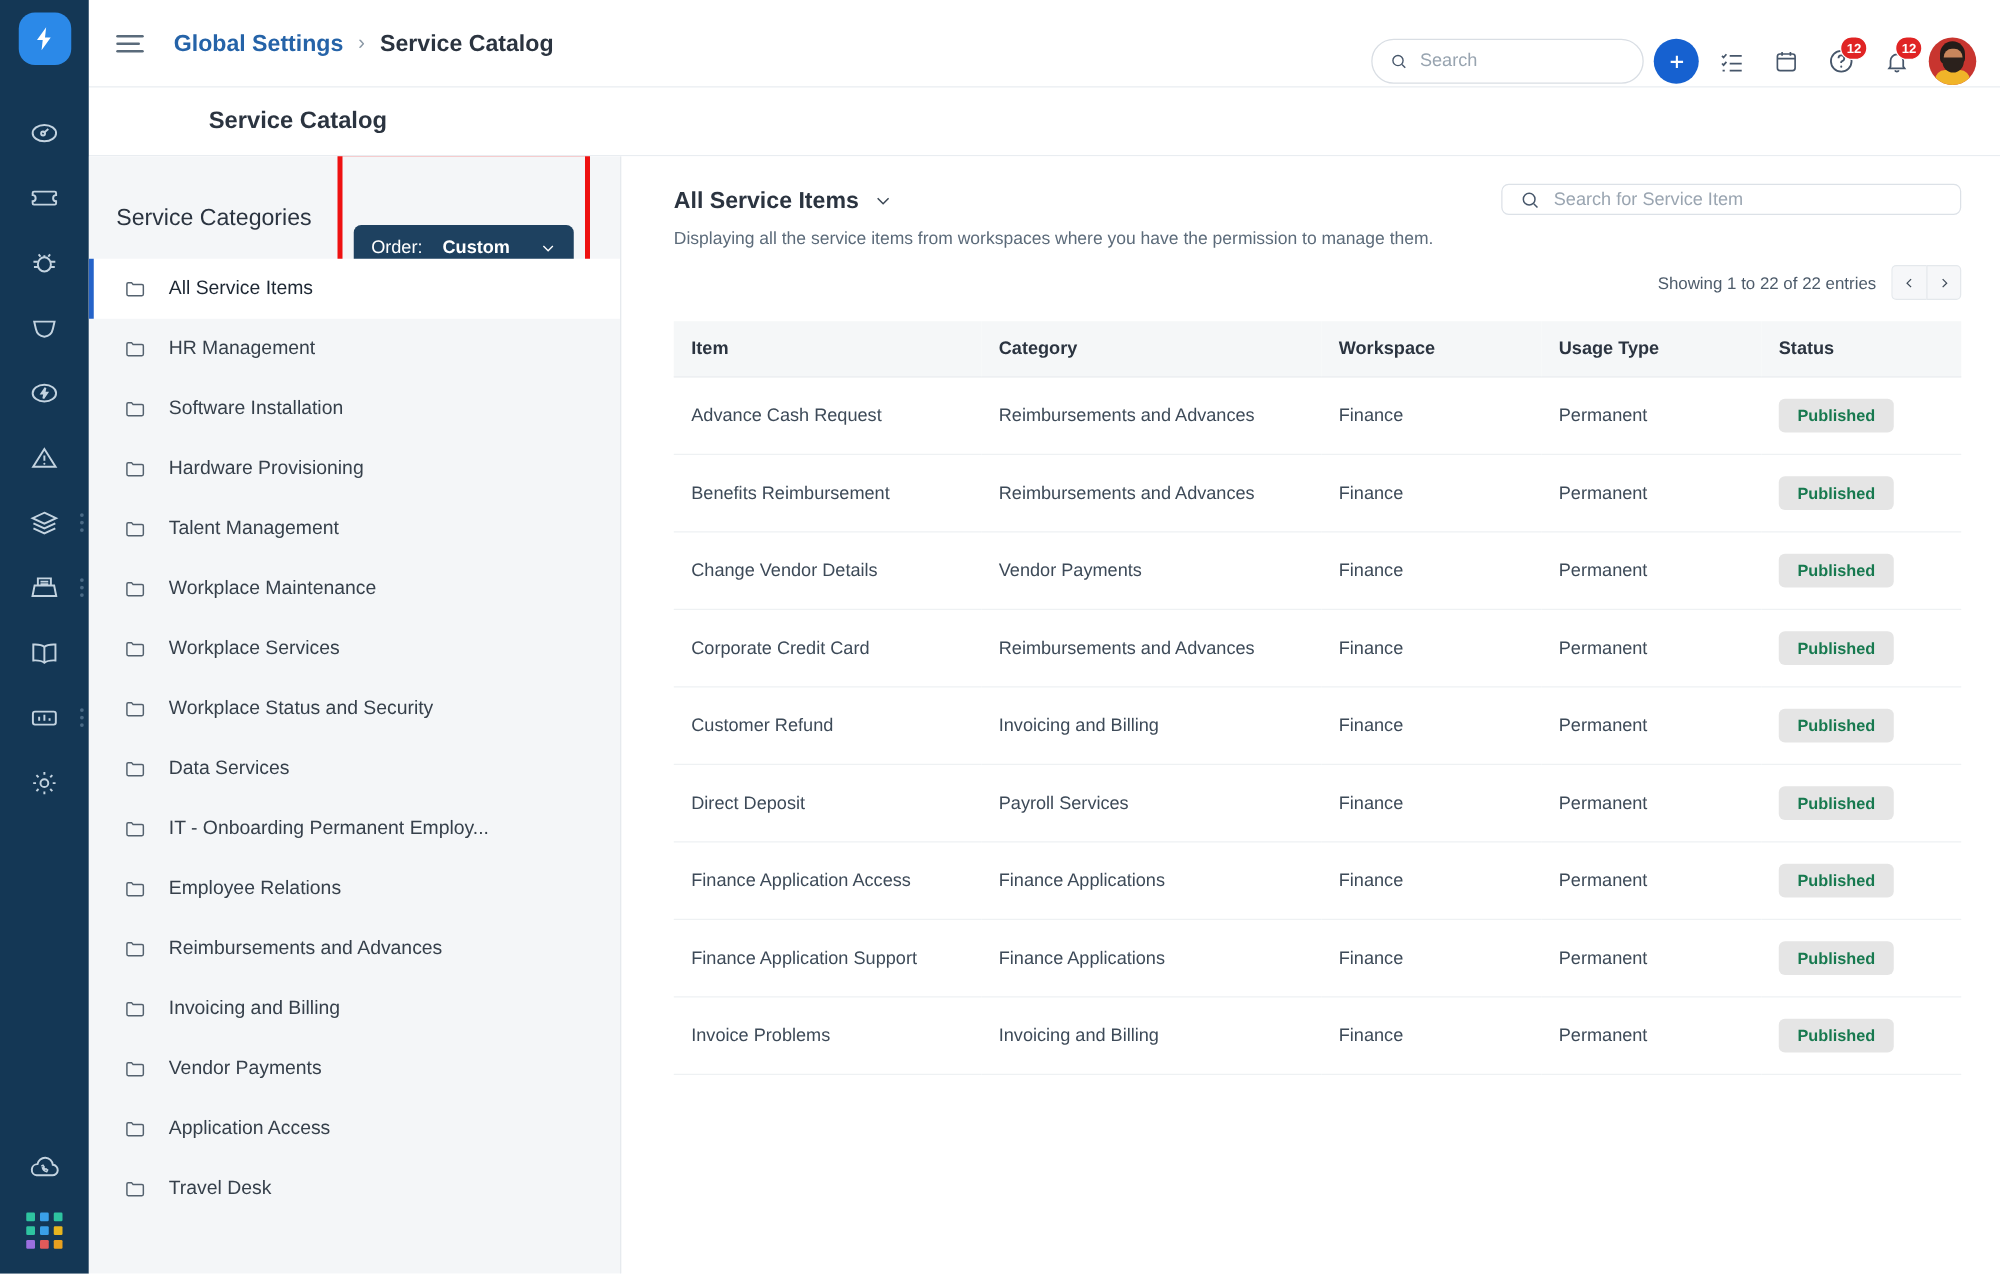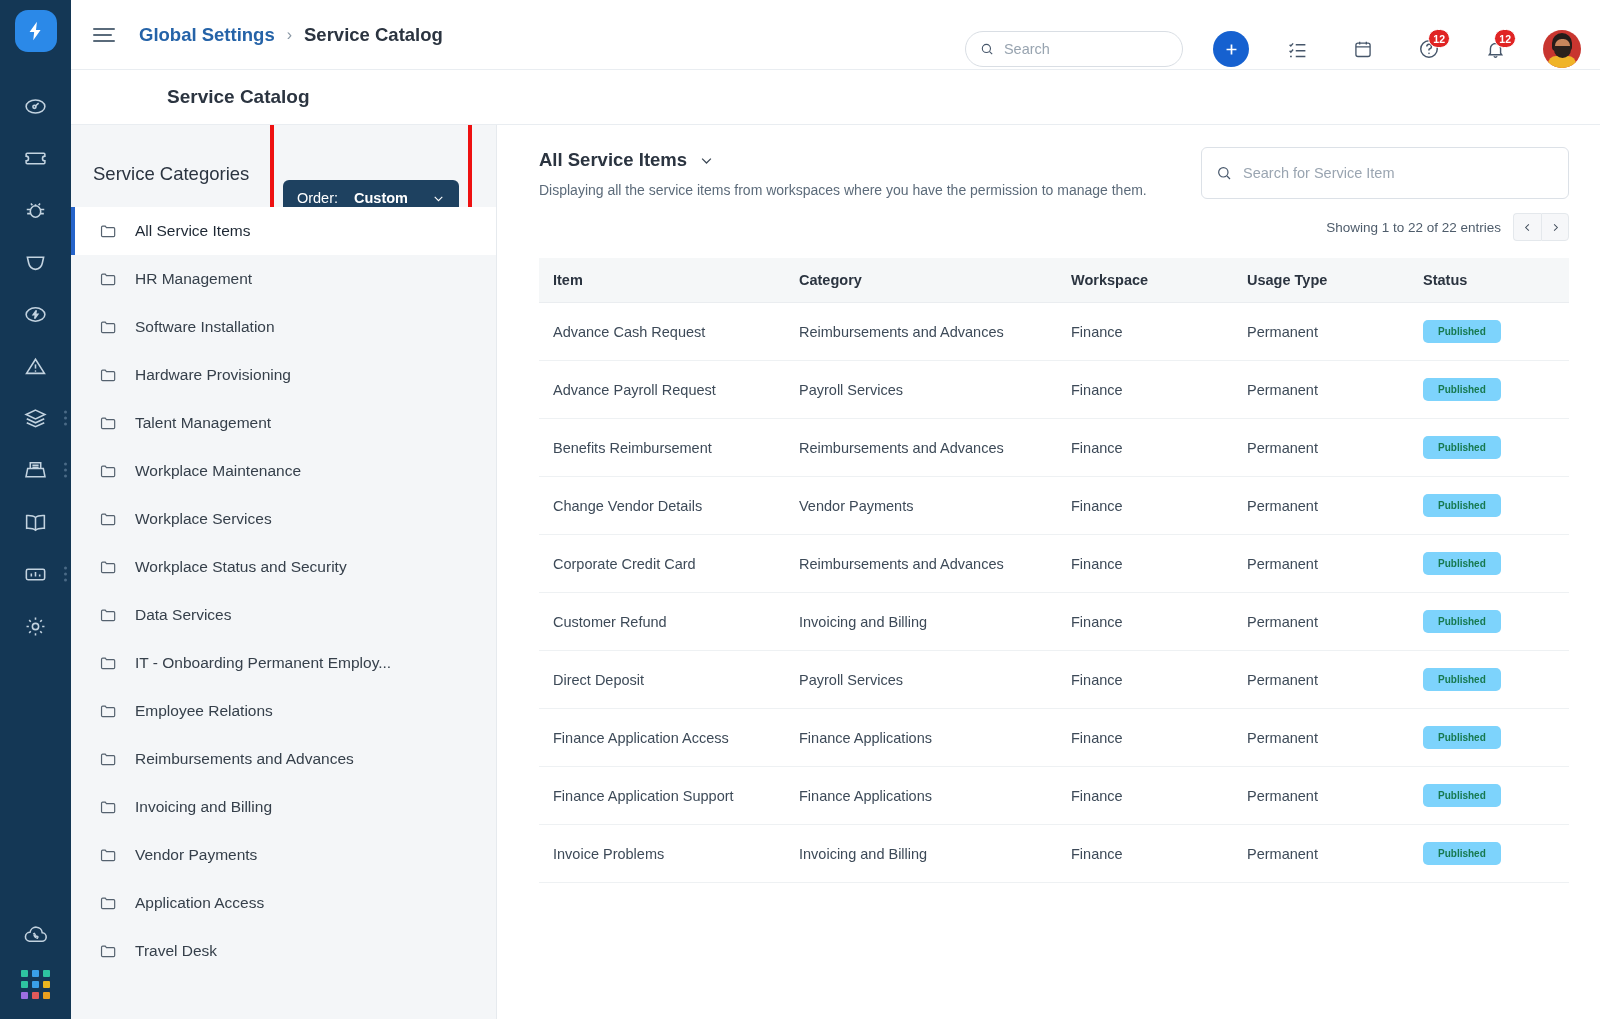--- a/index.html
+++ b/index.html
@@ -55,21 +55,21 @@
     padding: 0 24px 0 22px;
     border-bottom: 1px solid #e9edf1;
     background: #fff;
   }
   .hamburger { width: 22px; display: flex; flex-direction: column; gap: 4px; cursor: pointer; margin-right: 24px; }
   .hamburger i { display: block; height: 2px; background: #5a6b7b; border-radius: 2px; }
   .hamburger i:nth-child(2) { width: 85%; }
   .crumb-link { color: #2563a8; font-size: 18.5px; font-weight: 700; cursor: pointer; }
   .crumb-sep { color: #8a98a5; font-size: 16px; margin: 0 12px; }
   .crumb-cur { color: #2b3440; font-size: 18.5px; font-weight: 700; }
-  .topbar-right { margin-left: auto; display: flex; align-items: center; gap: 30px; margin-top: 29px; }
+  .topbar-right { margin-left: auto; display: flex; align-items: center; gap: 8px; margin-top: 29px; }
   .search-pill {
     width: 218px; height: 36px; border: 1px solid #d9dee4; border-radius: 20px;
     display: flex; align-items: center; padding: 0 14px; gap: 10px; background: #fff;
   }
   .search-pill input {
     border: 0; outline: 0; font-size: 14.5px; color: #5a6b7b; width: 100%;
     font-family: "Liberation Sans", sans-serif; background: transparent;
   }
   .search-pill input::placeholder { color: #98a4b0; }
   .icon-btn { width: 36px; height: 36px; display: flex; align-items: center; justify-content: center; position: relative; cursor: pointer; }
@@ -134,21 +134,21 @@
 
   
   .table-panel { flex: 1; padding: 22px 36px 0 42px; overflow: hidden; background: #fff; }
   .tp-head { display: flex; align-items: flex-start; }
   .tp-left { padding-top: 2px; }
   .tp-title-row { display: flex; align-items: center; gap: 12px; }
   .tp-title { font-size: 18.5px; font-weight: 700; color: #2b3440; }
   .tp-title-row svg { width: 15px; height: 15px; stroke: #3c4855; fill: none; stroke-width: 2; cursor: pointer; }
   .tp-sub { margin-top: 11px; font-size: 14px; color: #5c6b7a; }
   .tp-search {
-    margin-left: auto; width: 368px; height: 52px;
+    margin-left: auto; width: 368px; height: 25px;
     border: 1px solid #dce1e7; border-radius: 6px; background: #fff;
     display: flex; align-items: center; gap: 11px; padding: 0 14px;
   }
   .tp-search input {
     border: 0; outline: 0; width: 100%; font-size: 14.5px; color: #4a5867;
     font-family: "Liberation Sans", sans-serif; background: transparent;
   }
   .tp-search input::placeholder { color: #9aa5b1; }
   .tp-search svg { stroke: #46566a; fill: none; stroke-width: 1.8; width: 16px; height: 16px; flex-shrink: 0; }
 
@@ -172,22 +172,22 @@
   tbody td {
     font-size: 14.5px; color: #3d4a58; padding: 17px 0 17px 14px;
     border-bottom: 1px solid #eef1f3; white-space: nowrap; overflow: hidden; text-overflow: ellipsis;
   }
   .col-item { width: 246px; }
   .col-cat { width: 272px; }
   .col-ws { width: 176px; }
   .col-ut { width: 176px; }
   .col-st { width: 160px; }
   .pill {
-    display: inline-block; background: #7dd3fc; color: #17794f;
-    font-size: 10px; font-weight: 700; padding: 6px 15px; border-radius: 5px;
+    display: inline-block; background: #e5e5e5; color: #17794f;
+    font-size: 13px; font-weight: 700; padding: 6px 15px; border-radius: 5px;
   }
 </style>
 </head>
 <body>
 
 <div class="app">
 
   <nav class="rail">
     <div class="rail-logo">
       <svg viewBox="0 0 24 24">
@@ -531,27 +531,20 @@
           </thead>
           <tbody id="table-body">
               <tr>
                 <td>Advance Cash Request</td>
                 <td>Reimbursements and Advances</td>
                 <td>Finance</td>
                 <td>Permanent</td>
                 <td><span class="pill">Published</span></td>
               </tr>
               <tr>
-                <td>Advance Payroll Request</td>
-                <td>Payroll Services</td>
-                <td>Finance</td>
-                <td>Permanent</td>
-                <td><span class="pill">Published</span></td>
-              </tr>
-              <tr>
                 <td>Benefits Reimbursement</td>
                 <td>Reimbursements and Advances</td>
                 <td>Finance</td>
                 <td>Permanent</td>
                 <td><span class="pill">Published</span></td>
               </tr>
               <tr>
                 <td>Change Vendor Details</td>
                 <td>Vendor Payments</td>
                 <td>Finance</td>

